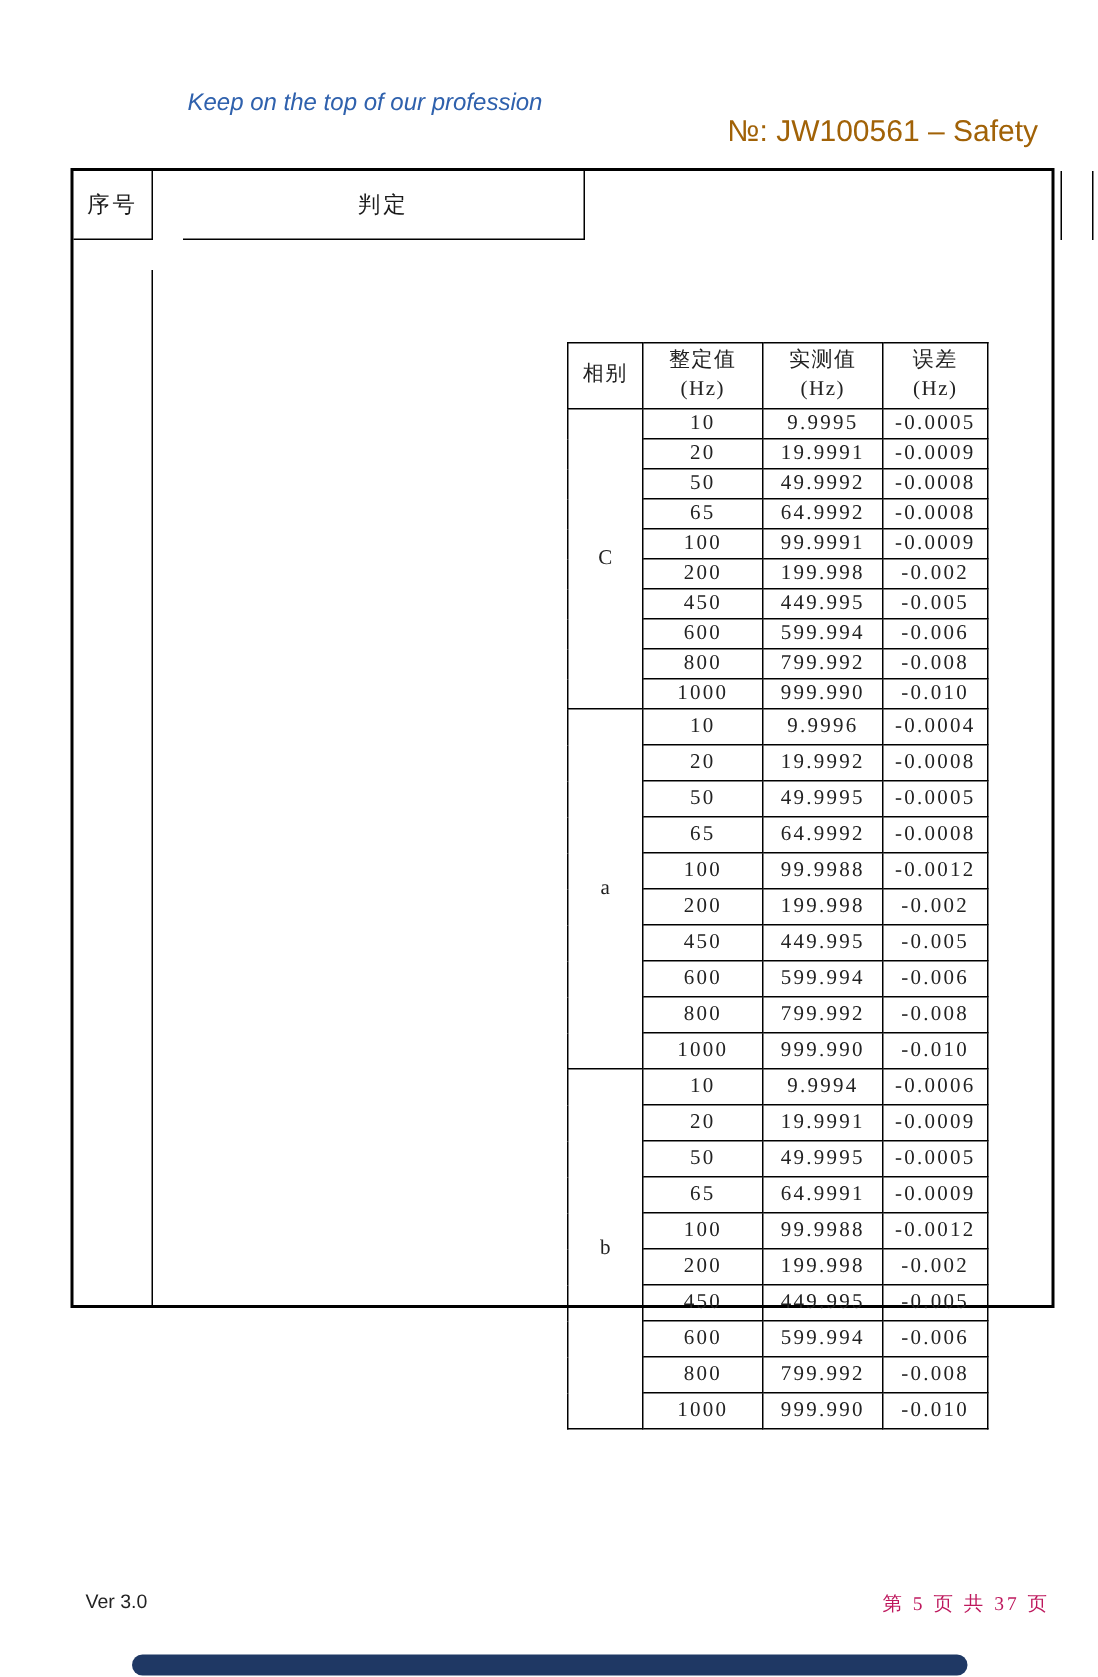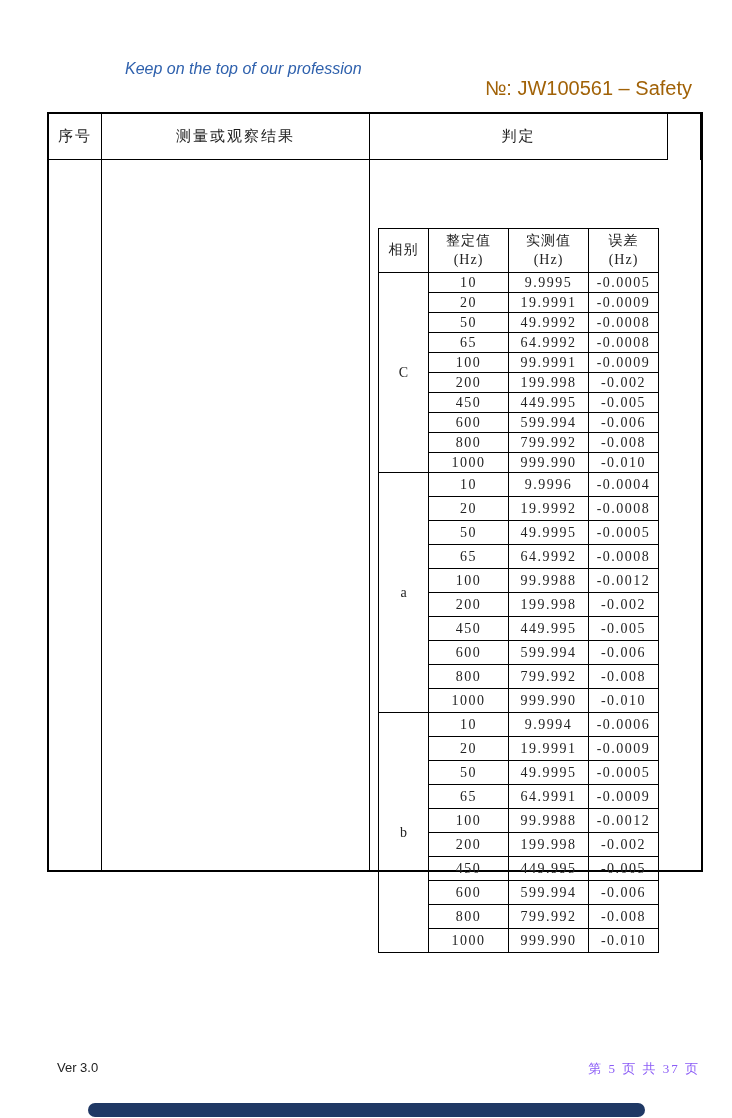--- a/index.html
+++ b/index.html
@@ -36,20 +36,21 @@
     font-family:"Liberation Sans","DejaVu Sans",sans-serif;
     font-size:20px; color:#a16207;
   }
 
   
   .review-table {
     position:absolute; left:47px; top:112px; width:656px; height:760px;
     border:2px solid #000; display:grid;
     grid-template-columns:53px 268px 298px 1fr;
     grid-template-rows:46px 1fr;
+    gap:20px;
   }
   .review-table .hcell {
     border-right:1px solid #000; border-bottom:1px solid #000;
     display:flex; align-items:center; justify-content:center;
     font-size:15px; letter-spacing:2px;
   }
   .review-table .hcell:nth-child(4) { border-right:none;text-decoration:underline; }
   .review-table .bcell { border-right:1px solid #000; position:relative; }
   .review-table .bcell:last-child { border-right:none; }
 
@@ -69,39 +70,38 @@
   .result-table tr.grp1 td, .result-table tr.grp2 td { height:24px; }
   .result-table td.phase { letter-spacing:0; }
 
   
   .footer-version {
     position:absolute; left:57px; top:1060px;
     font-family:"Liberation Sans","DejaVu Sans",sans-serif; font-size:13px; color:#222;text-align:right;
   }
   .footer-page {
     position:absolute; right:32px; top:1060px;
-    font-size:13px; letter-spacing:2px; color:#8b5cf6;
+    font-size:13px; letter-spacing:2px; color:#be185d;
   }
   .scrollbar-thumb {
     position:absolute; left:88px; top:1103px; width:557px; height:14px;
     background:#1f3864; border-radius:7px;
   }
 </style>
 </head>
 <body>
 
 <div class="logo">
   <div class="tagline">Keep on the top of our profession</div>
 </div>
 
 <div class="doc-no">№:  JW100561 – Safety</div>
 
 <div class="review-table">
   <div class="hcell">序号</div>
-  <div class="hcell">测量或观察结果</div>
   <div class="hcell">判定</div>
   <div class="bcell"></div>
   <div class="bcell"></div>
   <div class="bcell"></div>
   <div class="bcell"></div>
 </div>
 
 <table class="result-table">
   <colgroup>
     <col style="width:50px">

